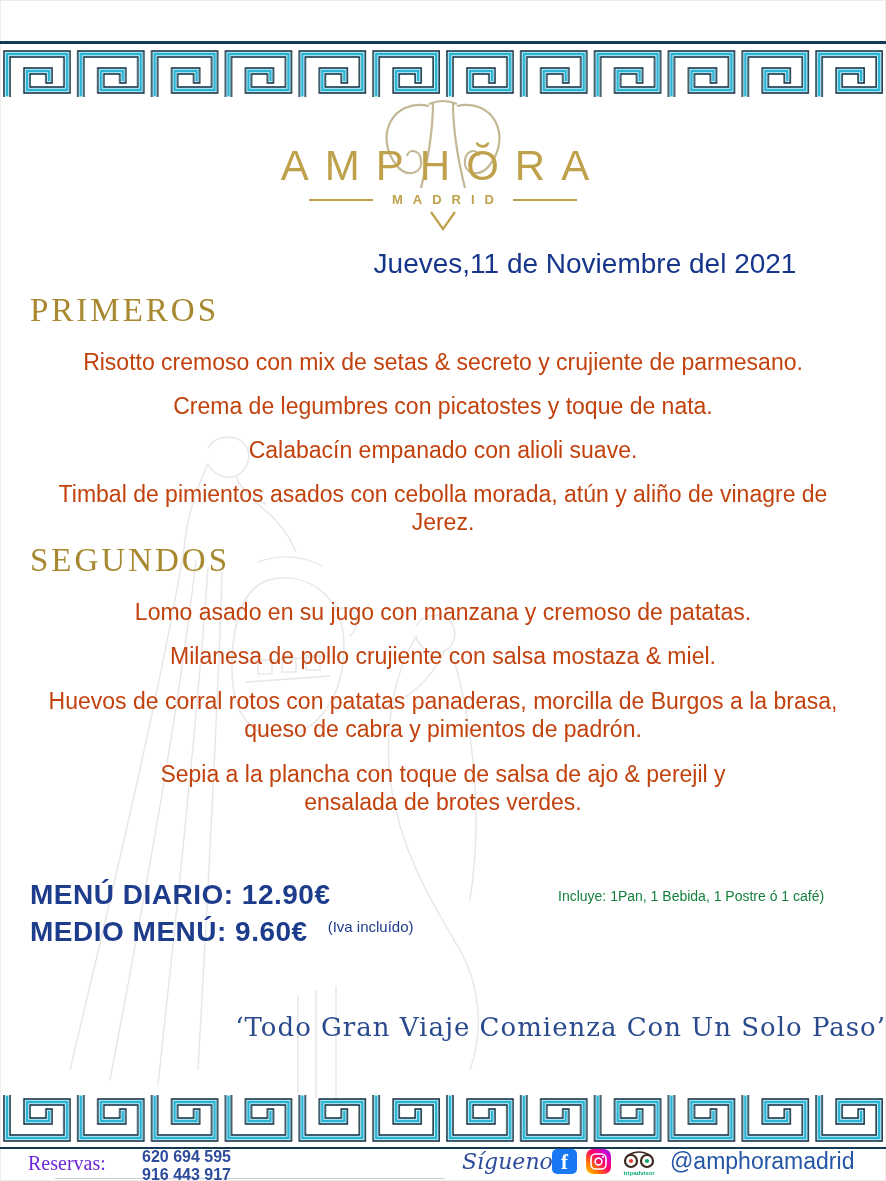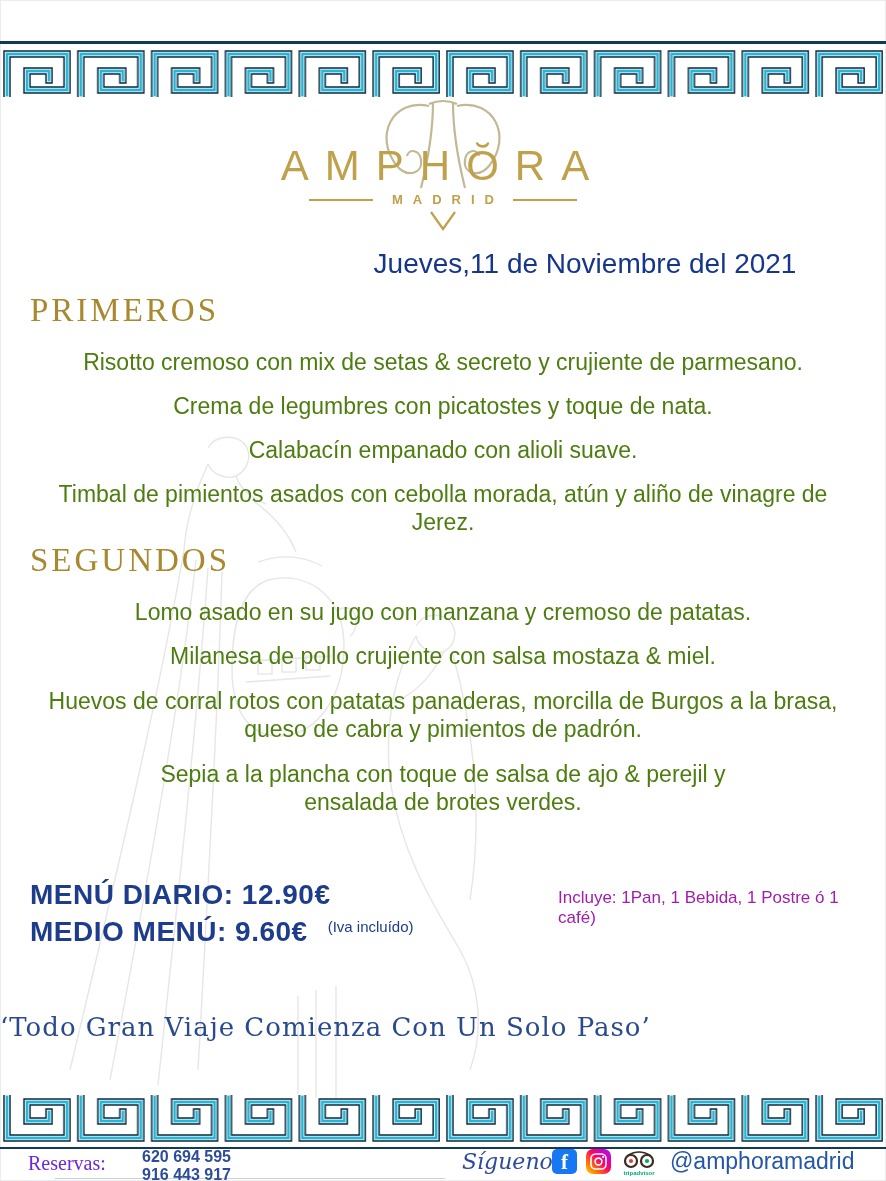--- a/index.html
+++ b/index.html
@@ -36,38 +36,38 @@
   
   .section-title{
     position:absolute;left:30px;z-index:1;font-family:"Liberation Serif",serif;
     font-size:33px;letter-spacing:3px;color:#a8892f;font-weight:400;
   }
   .st-primeros{top:292px;}
   .st-segundos{top:542px;}
   
   .dish{
     position:absolute;left:0;right:0;margin:0 auto;text-align:center;z-index:1;
-    font-size:23px;line-height:28px;color:#4d7c0f;
+    font-size:23px;line-height:28px;color:#c2410c;
   }
   .p1{top:348px;max-width:840px;}
   .p2{top:392px;max-width:840px;}
   .p3{top:436px;max-width:840px;}
   .p4{top:480px;max-width:810px;}
   .s1{top:598px;max-width:840px;}
   .s2{top:642px;max-width:840px;}
   .s3{top:687px;max-width:840px;}
   .s4{top:760px;max-width:650px;}
   
   .pricing{position:absolute;top:876px;left:30px;z-index:1;color:#1d3c8c;}
   .price-line{font-size:28px;font-weight:700;letter-spacing:.5px;line-height:37px;}
   .tax-note{display:inline-block;font-size:15px;font-weight:400;transform:translateY(-9px);margin-left:20px;letter-spacing:0;}
-  .includes{position:absolute;top:888px;left:558px;width:310px;font-size:17px;color:#a21caf;z-index:1;}
+  .includes{position:absolute;top:888px;left:558px;width:310px;font-size:14px;color:#15803d;z-index:1;}
   
   .quote{
-    position:absolute;top:1012px;left:0;width:886px;text-align:left;z-index:1;
+    position:absolute;top:1012px;left:0;width:886px;text-align:right;z-index:1;
     font-family:"DejaVu Serif",serif;font-size:26px;letter-spacing:1px;color:#2a4a8e;
   }
   
   .footer{position:absolute;top:1146px;left:0;width:886px;height:35px;z-index:2;}
   .reservas{position:absolute;left:28px;top:6px;font-family:"Liberation Serif",serif;font-size:20px;color:#6d28d9;}
   .phones{position:absolute;left:142px;top:2px;font-size:16px;line-height:18px;color:#2d4b9b;font-weight:700;}
   .siguenos{position:absolute;left:462px;top:3px;font-family:"DejaVu Serif",serif;font-style:italic;font-size:22px;color:#2d4b9b;}
   .icon{position:absolute;top:3px;cursor:pointer;}
   .fb{left:552px;width:25px;height:25px;border-radius:5px;background:#1877f2;color:#fff;
       font-family:"Liberation Serif",serif;font-weight:700;font-size:21px;text-align:center;line-height:27px;}

